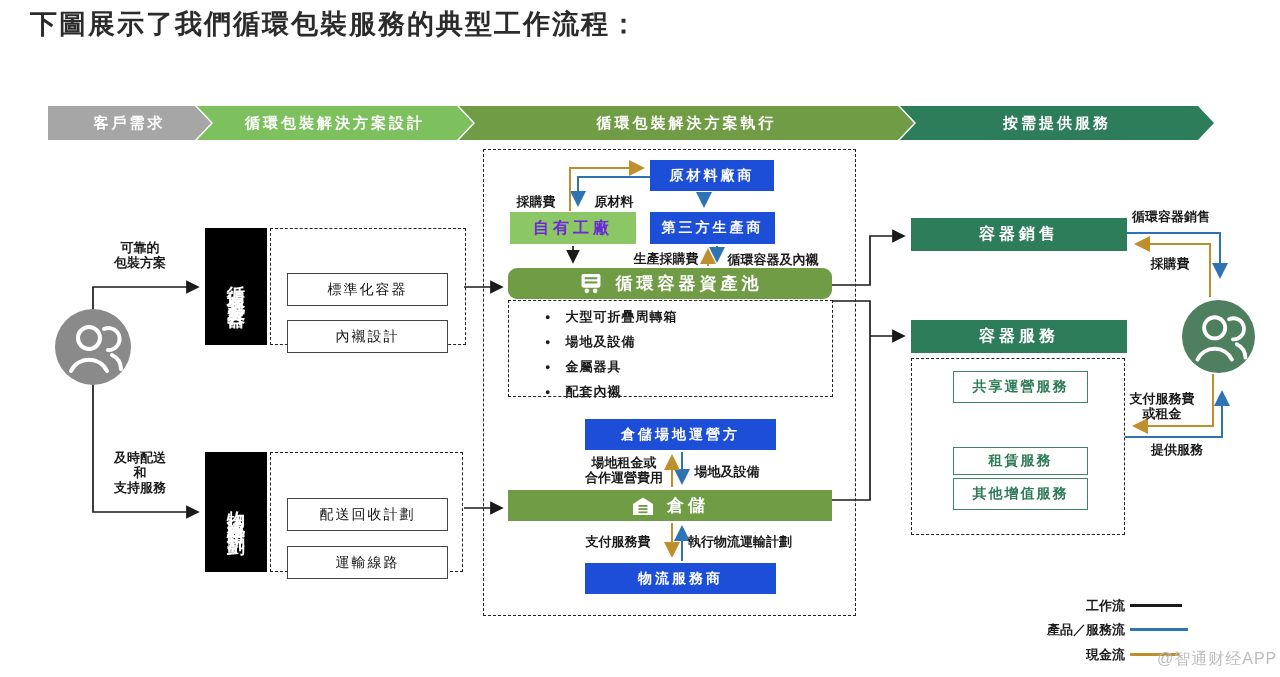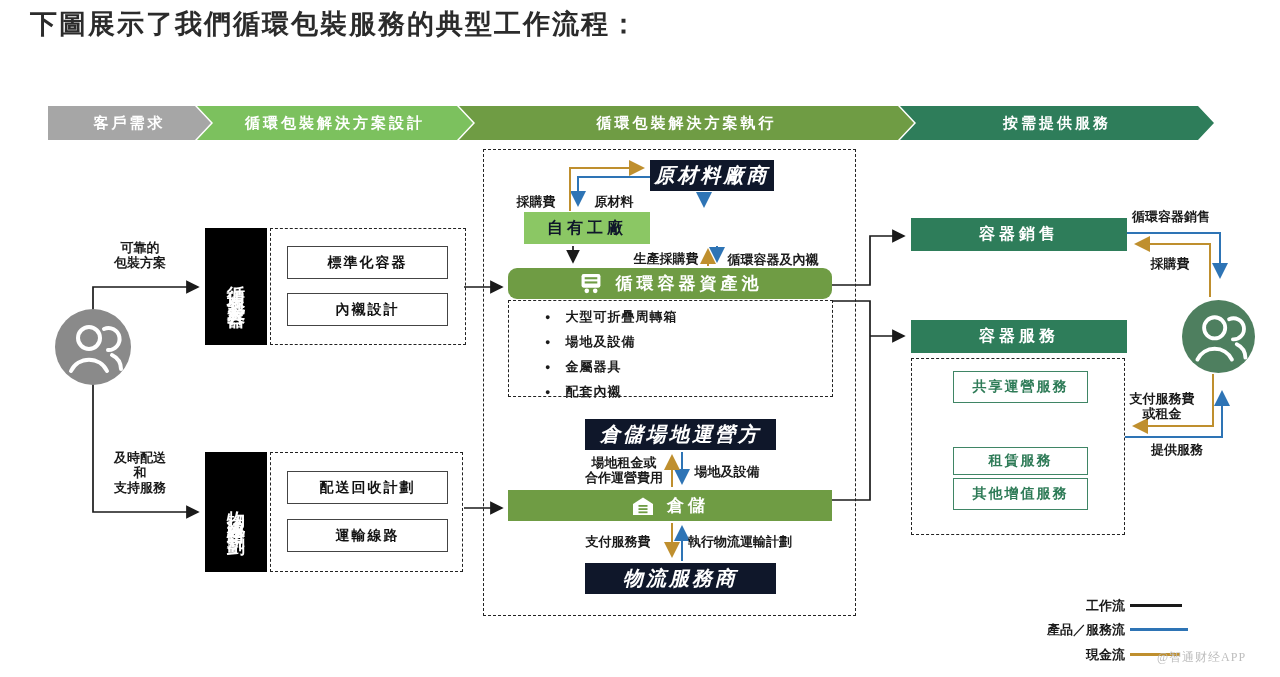--- a/index.html
+++ b/index.html
@@ -18,46 +18,46 @@
           font-weight:bold; display:flex; align-items:center; justify-content:center;
           letter-spacing:3px; }
   .chev.first { clip-path:polygon(0 0, calc(100% - 16px) 0, 100% 50%, calc(100% - 16px) 100%, 0 100%); }
   .chev.mid   { clip-path:polygon(0 0, calc(100% - 16px) 0, 100% 50%, calc(100% - 16px) 100%, 0 100%, 16px 50%); }
   
   .blackbox { position:absolute; background:#000; color:#fff; display:flex;
               align-items:center; justify-content:center; writing-mode:vertical-rl;
               text-orientation:upright; font-size:18px; font-weight:bold; letter-spacing:5px; }
   .dashed  { position:absolute; border:1.6px dashed #222; background:transparent; }
   .whitebox{ position:absolute; background:#fff; border:1.5px solid #444; color:#111;
-             font-size:14px; font-weight:bold; display:flex; align-items:center;
-             justify-content:center; letter-spacing:2px; }
-  .graybox { position:absolute; background:#0f172a; color:#fff; font-size:20px;
-             font-weight:bold; display:flex; align-items:center; justify-content:center;
-             letter-spacing:3px;font-style:italic; }
-  .lgreen  { position:absolute; background:#8bc764; color:#0f172a; font-size:16px;
-             font-weight:bold; display:flex; align-items:center; justify-content:center;
-             letter-spacing:4px;margin-left:14px; }
+             font-size:14px; font-weight:normal; display:flex; align-items:center;
+             justify-content:center; letter-spacing:2px;margin-top:27px; }
+  .graybox { position:absolute; background:#1d4ed8; color:#fff; font-size:14px;
+             font-weight:bold; display:flex; align-items:center; justify-content:center;
+             letter-spacing:3px; }
+  .lgreen  { position:absolute; background:#8bc764; color:#6d28d9; font-size:16px;
+             font-weight:bold; display:flex; align-items:center; justify-content:center;
+             letter-spacing:4px; }
   .greenbar{ position:absolute; background:#6f9c44; color:#fff; font-size:17px;
              font-weight:bold; display:flex; align-items:center; justify-content:center;
              gap:12px; letter-spacing:4px; }
   .darkbox { position:absolute; background:#2e7d5a; color:#fff; font-size:16px;
              font-weight:bold; display:flex; align-items:center; justify-content:center;
              letter-spacing:4px; }
   .svcbox  { position:absolute; background:#fff; border:1.5px solid #3f8565; color:#2e7b57;
              font-size:14px; font-weight:bold; display:flex; align-items:center;
              justify-content:center; letter-spacing:2px; }
   .bullets { position:absolute; left:545px; top:308px; display:flex; flex-direction:column;
              gap:7px; font-size:13px; font-weight:bold; color:#1a1a1a; }
   .bullets .row { display:flex; align-items:center; gap:14px; letter-spacing:1px; }
   .bullets .dot { font-size:9px; line-height:1; }
   .legend-label { position:absolute; width:82px; text-align:right; font-size:13px;
                   font-weight:bold; color:#1a1a1a; }
   .legend-line  { position:absolute; height:2.5px; }
-  #watermark { position:absolute; left:1157px; top:649px; font-size:12px; color:#bdbdbd;
-               font-family:Liberation Serif, serif; letter-spacing:1px; }
+  #watermark { position:absolute; left:1157px; top:649px; font-size:16px; color:#bdbdbd;
+               font-family:Liberation Sans, sans-serif; letter-spacing:1px; }
   svg.layer { position:absolute; left:0; top:0; pointer-events:none; }
 </style>
 </head>
 <body>
 
 <div id="canvas">
 
   <div id="title">下圖展示了我們循環包裝服務的典型工作流程：</div>
 
   <div class="chev first" style="left:48px;width:163px;background:#a6a6a6;text-align:center;">
@@ -142,20 +142,21 @@
   <div class="dashed" style="left:270px;top:452px;width:193px;height:120px;"></div>
   <div class="whitebox" style="left:287px;top:471px;width:161px;height:33px;">配送回收計劃</div>
   <div class="whitebox" style="left:287px;top:519px;width:161px;height:33px;">運輸線路</div>
 
   <div class="dashed" style="left:483px;top:149px;width:373px;height:467px;"></div>
 
   <div class="graybox" style="left:650px;top:160px;width:124px;height:31px;">原材料廠商</div>
   <div class="lbl" style="left:512px;top:195px;width:48px;">採購費</div>
   <div class="lbl" style="left:590px;top:195px;width:48px;">原材料</div>
   <div class="lgreen" style="left:510px;top:212px;width:126px;height:32px;">自有工廠</div>
+  <div class="graybox" style="left:650px;top:212px;width:125px;height:32px;">第三方生產商</div>
   <div class="lbl" style="left:632px;top:252px;width:68px;">生產採購費</div>
   <div class="lbl" style="left:726px;top:253px;width:94px;">循環容器及內襯</div>
 
   <div class="greenbar" style="left:508px;top:268px;width:324px;height:31px;border-radius:9px;">
     <span style="display:flex;">
       <svg viewBox="0 0 24 20" width="26" height="21">
         <rect x="3" y="1" width="18" height="13" rx="2" fill="#fff"></rect>
         <rect x="6" y="4" width="12" height="2" fill="#6f9c44"></rect>
         <rect x="6" y="8" width="12" height="2" fill="#6f9c44"></rect>
         <circle cx="8" cy="17" r="2.2" fill="#fff"></circle>

